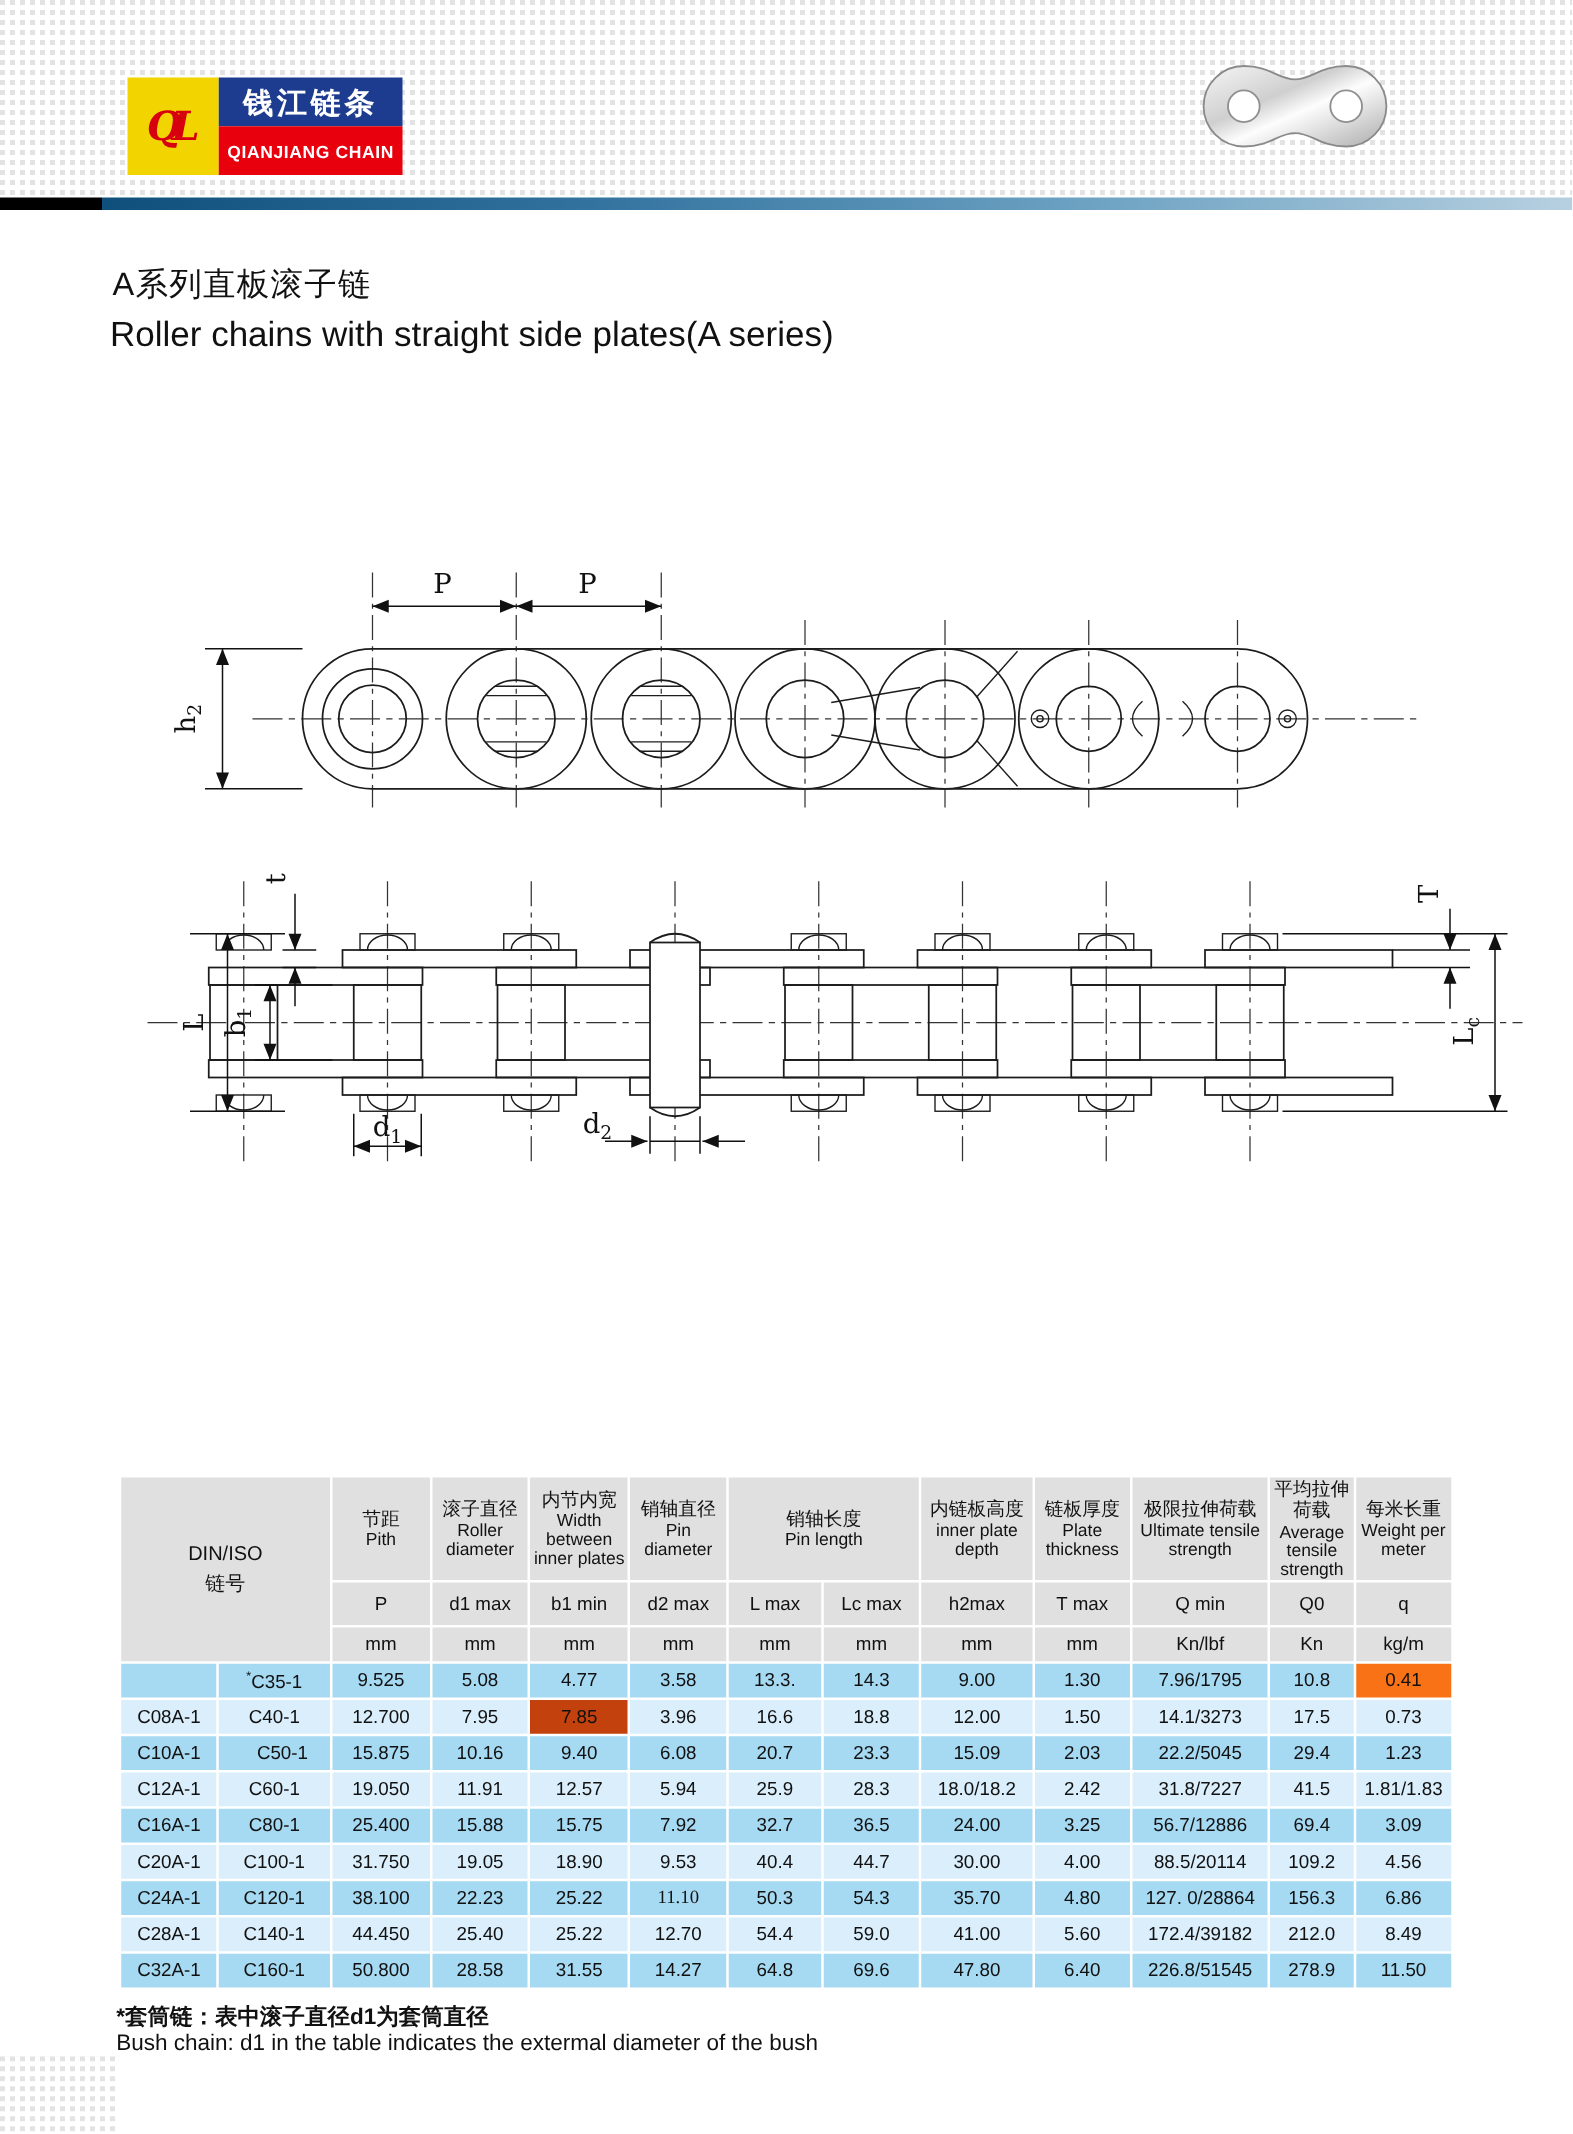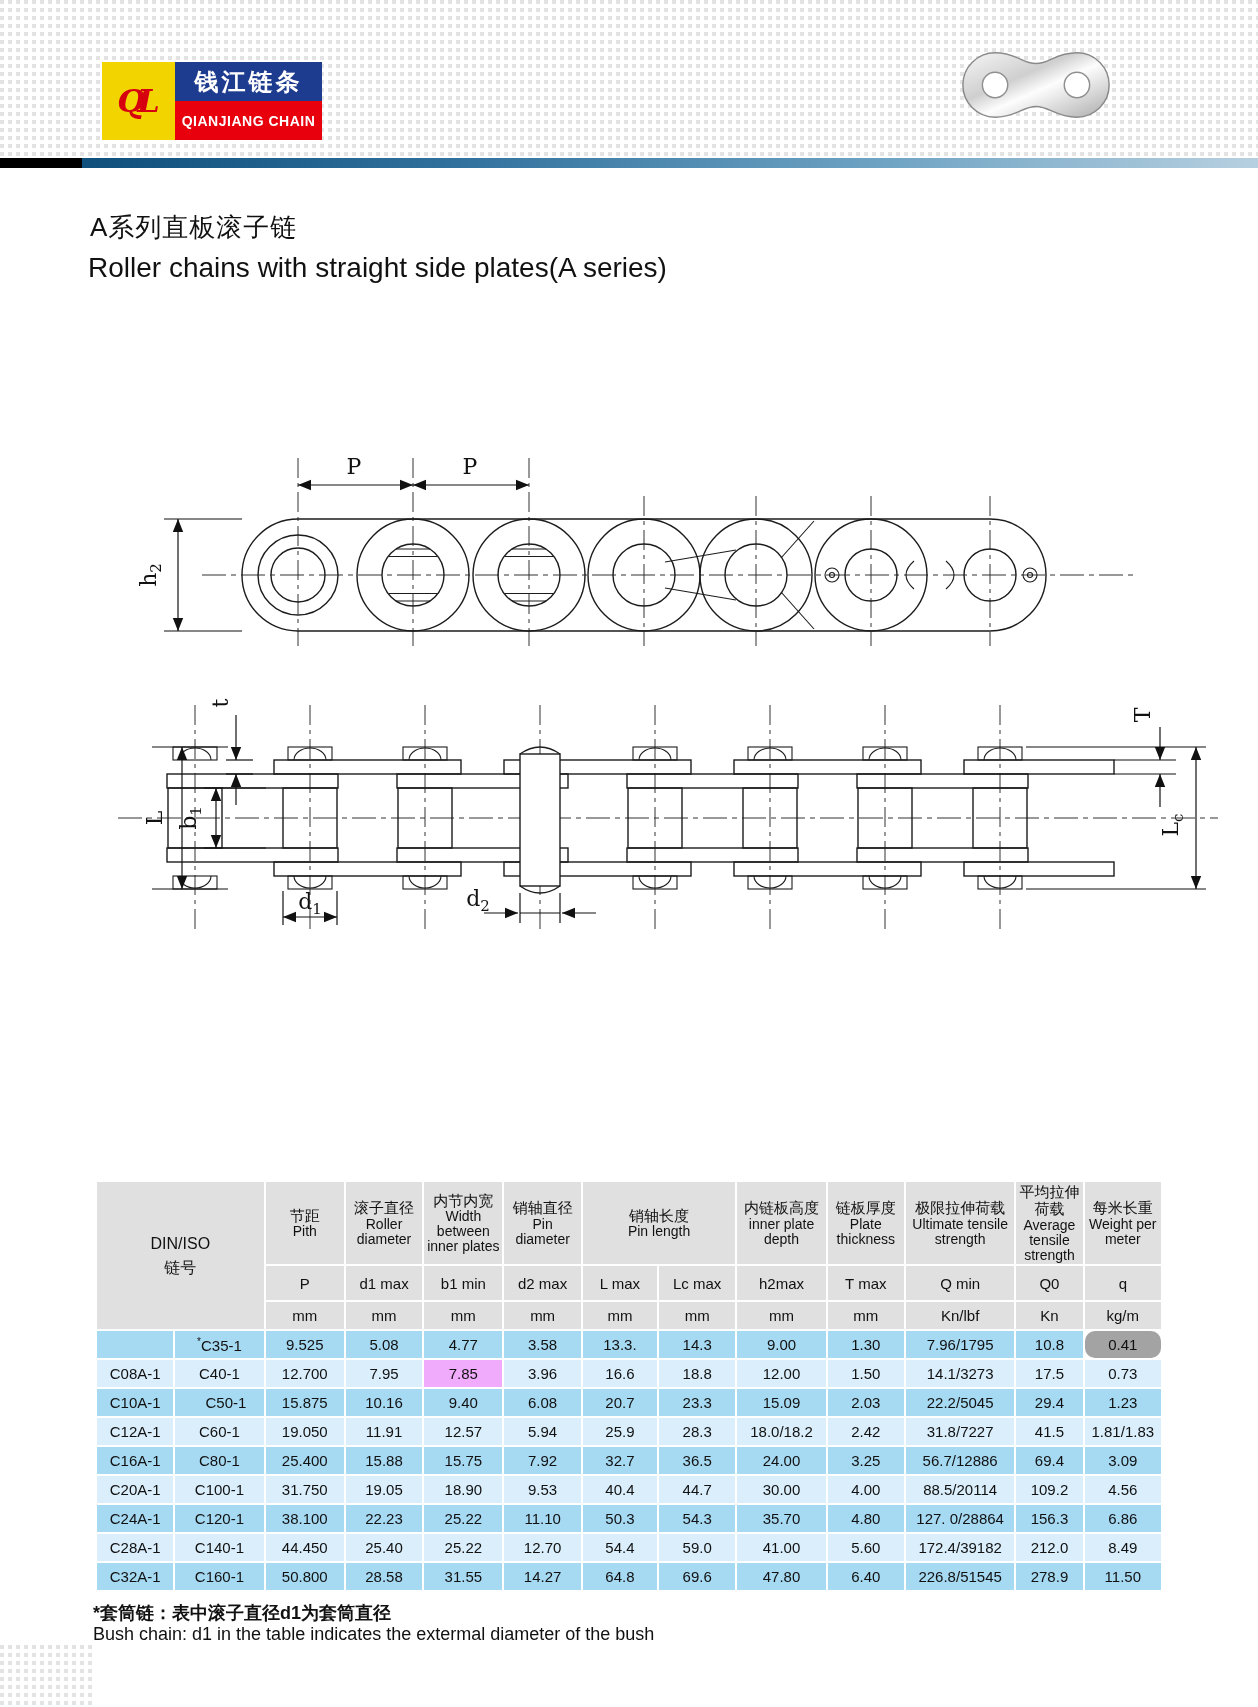--- a/index.html
+++ b/index.html
@@ -399,28 +399,28 @@
           <td style="background: rgb(166, 217, 242);">9.525</td>
           <td style="background: rgb(166, 217, 242);">5.08</td>
           <td style="background: rgb(166, 217, 242);">4.77</td>
           <td style="background: rgb(166, 217, 242);">3.58</td>
           <td style="background: rgb(166, 217, 242);">13.3.</td>
           <td style="background: rgb(166, 217, 242);">14.3</td>
           <td style="background: rgb(166, 217, 242);">9.00</td>
           <td style="background: rgb(166, 217, 242);">1.30</td>
           <td style="background: rgb(166, 217, 242);">7.96/1795</td>
           <td style="background: rgb(166, 217, 242);">10.8</td>
-          <td style="background: #a3a3a3; border-radius: 10px;">0.41</td>
+          <td style="background: #f97316;">0.41</td>
         </tr>
         <tr>
           <td style="background: rgb(218, 238, 251);">C08A-1</td>
           <td style="background: rgb(218, 238, 251);">C40-1</td>
           <td style="background: rgb(218, 238, 251);">12.700</td>
           <td style="background: rgb(218, 238, 251);">7.95</td>
-          <td style="background: #f0abfc;">7.85</td>
+          <td style="background: #c2410c;">7.85</td>
           <td style="background: rgb(218, 238, 251);">3.96</td>
           <td style="background: rgb(218, 238, 251);">16.6</td>
           <td style="background: rgb(218, 238, 251);">18.8</td>
           <td style="background: rgb(218, 238, 251);">12.00</td>
           <td style="background: rgb(218, 238, 251);">1.50</td>
           <td style="background: rgb(218, 238, 251);">14.1/3273</td>
           <td style="background: rgb(218, 238, 251);">17.5</td>
           <td style="background: rgb(218, 238, 251);">0.73</td>
         </tr>
         <tr>
@@ -482,21 +482,21 @@
           <td style="background: rgb(218, 238, 251);">88.5/20114</td>
           <td style="background: rgb(218, 238, 251);">109.2</td>
           <td style="background: rgb(218, 238, 251);">4.56</td>
         </tr>
         <tr>
           <td style="background: rgb(166, 217, 242);">C24A-1</td>
           <td style="background: rgb(166, 217, 242);">C120-1</td>
           <td style="background: rgb(166, 217, 242);">38.100</td>
           <td style="background: rgb(166, 217, 242);">22.23</td>
           <td style="background: rgb(166, 217, 242);">25.22</td>
-          <td style="background: rgb(166, 217, 242);">11.10</td>
+          <td style="background: rgb(166, 217, 242); font-family: Liberation Serif, serif;">11.10</td>
           <td style="background: rgb(166, 217, 242);">50.3</td>
           <td style="background: rgb(166, 217, 242);">54.3</td>
           <td style="background: rgb(166, 217, 242);">35.70</td>
           <td style="background: rgb(166, 217, 242);">4.80</td>
           <td style="background: rgb(166, 217, 242);">127. 0/28864</td>
           <td style="background: rgb(166, 217, 242);">156.3</td>
           <td style="background: rgb(166, 217, 242);">6.86</td>
         </tr>
         <tr>
           <td style="background: rgb(218, 238, 251);">C28A-1</td>

